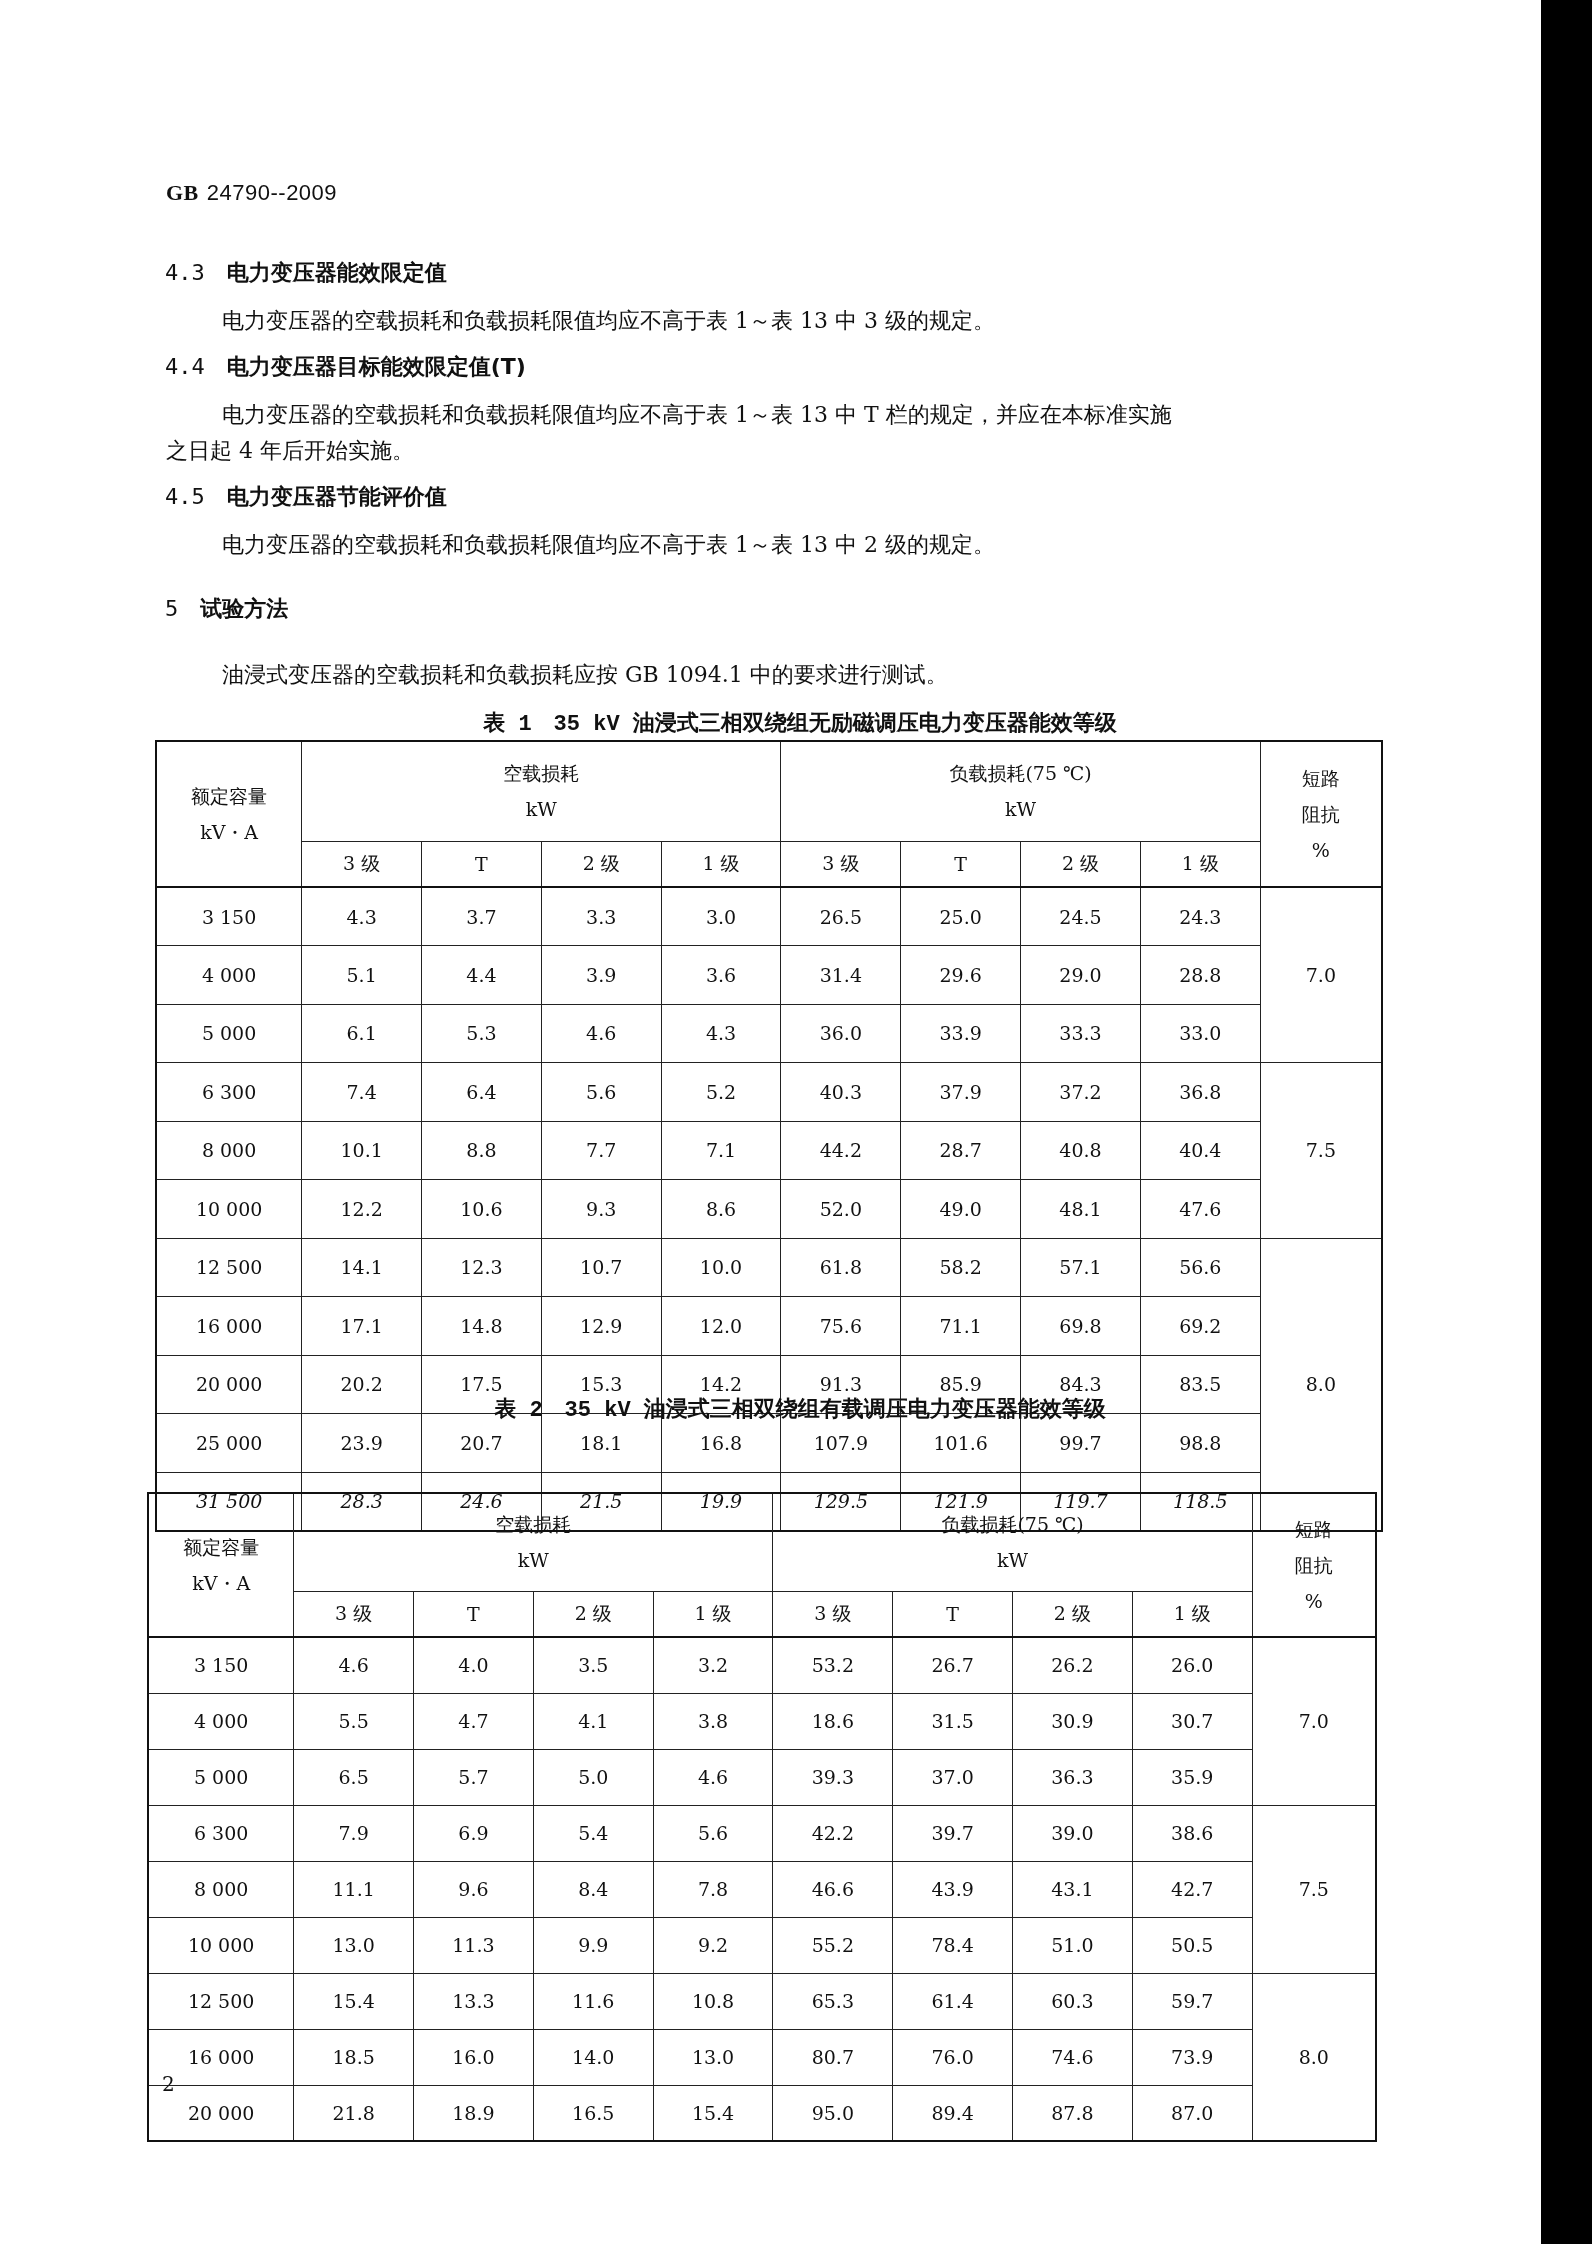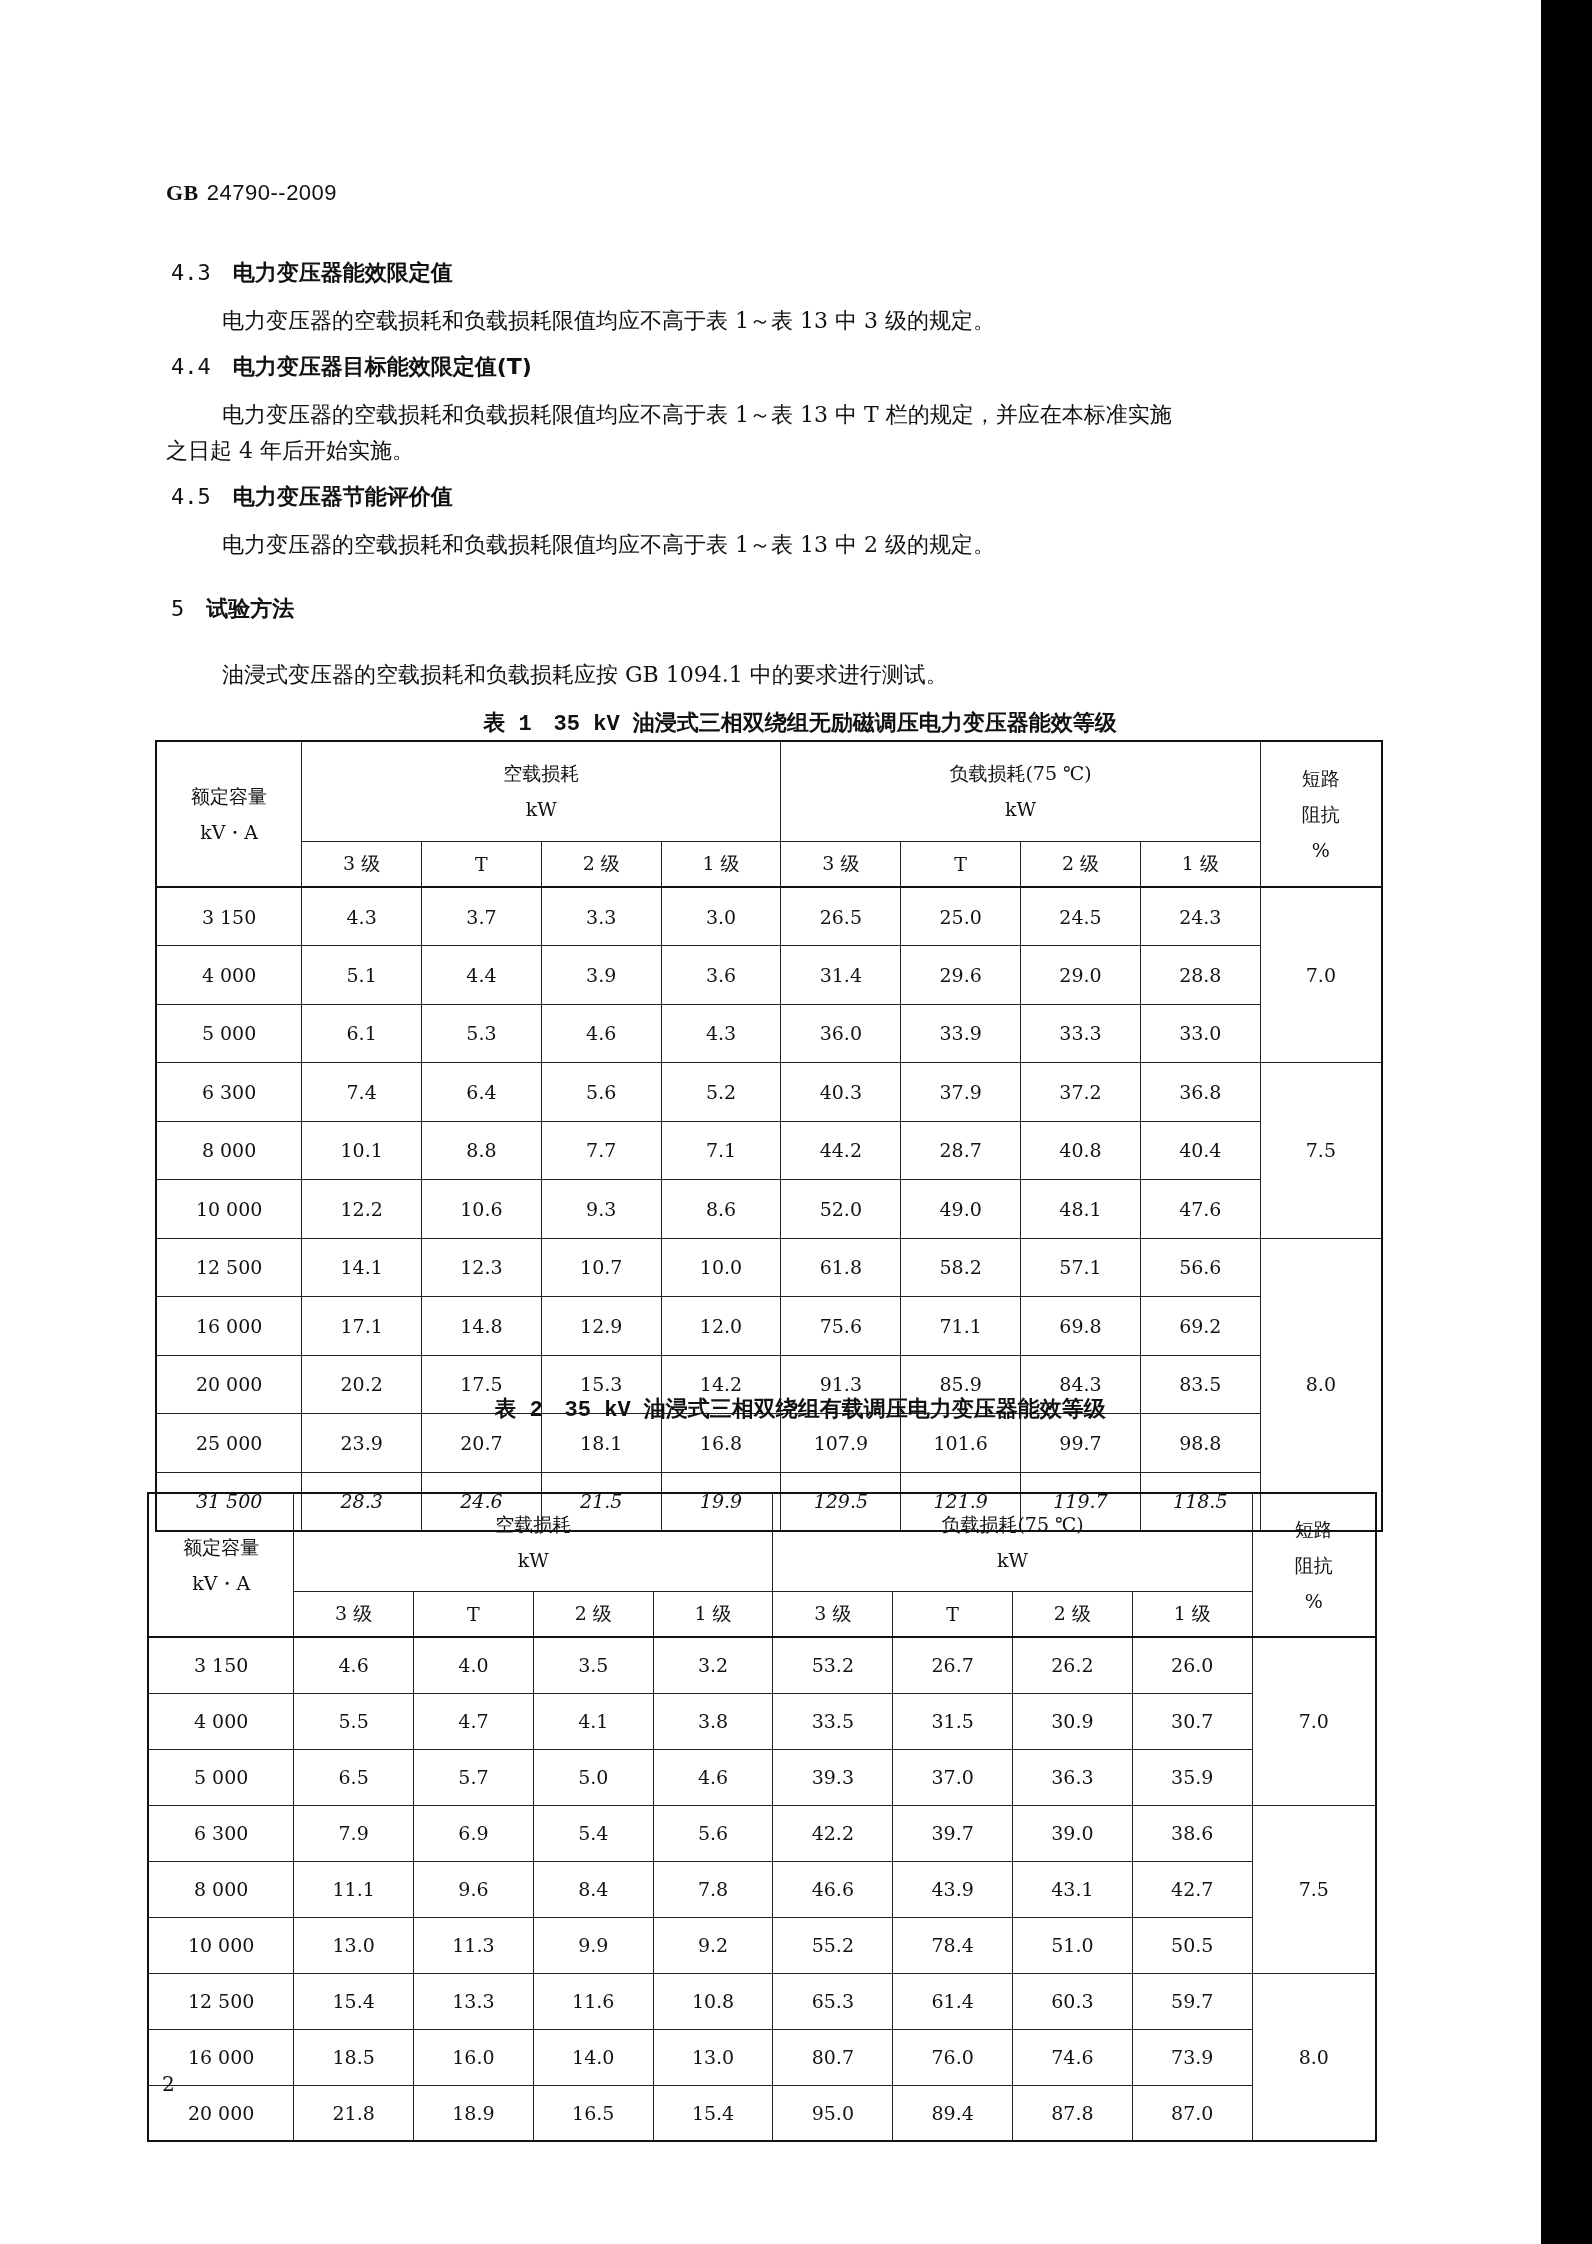--- a/index.html
+++ b/index.html
@@ -3,21 +3,21 @@
 <meta charset="utf-8">
 <style>
   html, body { margin: 0; padding: 0; }
   body {
     width: 1592px; height: 2244px; background: #ffffff; position: relative; overflow: hidden;
     font-family: "DejaVu Serif", "Liberation Serif", serif; color: #111;
   }
   .blackbar { position: absolute; left: 1541px; top: 0; width: 51px; height: 2244px; background: #000; }
   .std-no { position: absolute; left: 166px; top: 180px; font-size: 22px; font-family: "Liberation Sans", sans-serif; letter-spacing: 0.5px; }
   .std-no b { font-family: Liberation Serif, serif; font-weight: bold; margin-right: 8px; }
-  .heading { position: absolute; left: 171px; font-size: 22px; font-weight: bold; font-family: "DejaVu Sans", sans-serif; }
+  .heading { position: absolute; left: 165px; font-size: 22px; font-weight: bold; font-family: "DejaVu Sans", sans-serif; }
   .heading .num { font-weight: normal; margin-right: 22px; font-family: "DejaVu Sans Mono", monospace; }
   .para { position: absolute; font-size: 22px; line-height: 22px; font-family: "DejaVu Serif", serif; }
   .caption { position: absolute; font-size: 22px; font-weight: bold; font-family: Liberation Mono, monospace; width: 1300px; text-align: center; left: 150px; }
   table.grade { position: absolute; border-collapse: collapse; font-size: 19px; font-family: "DejaVu Serif", serif; }
   table.grade td, table.grade th { border: 1px solid #222; text-align: center; padding: 0; font-weight: normal; }
   table.grade { border: 2px solid #111; }
   table.grade .thick-b { border-bottom: 2px solid #111; }
   .b { font-weight: bold; }
   .hdr-cap { line-height: 36px; }
   .page-no { position: absolute; left: 162px; top: 2072px; font-size: 20px; }
@@ -246,21 +246,21 @@
         <td>26.2</td>
         <td>26.0</td>
         <td rowspan="3">7.0</td>
       </tr>
       <tr style="height: 56px;">
         <td>4 000</td>
         <td>5.5</td>
         <td>4.7</td>
         <td>4.1</td>
         <td>3.8</td>
-        <td>33.5</td>
+        <td>18.6</td>
         <td>31.5</td>
         <td>30.9</td>
         <td>30.7</td>
       </tr>
       <tr style="height: 56px;">
         <td>5 000</td>
         <td>6.5</td>
         <td>5.7</td>
         <td>5.0</td>
         <td>4.6</td>

